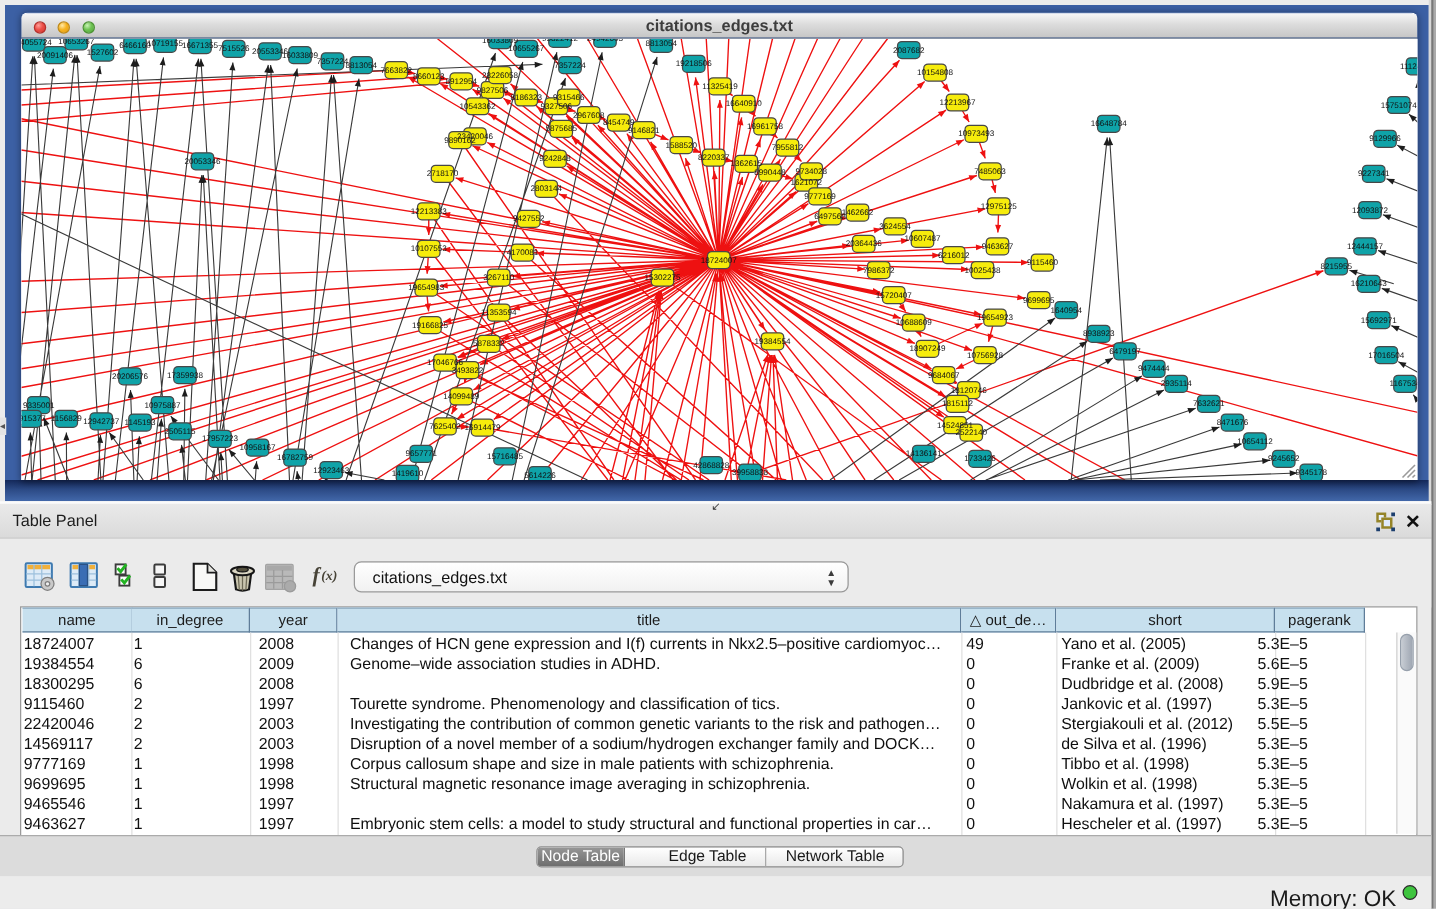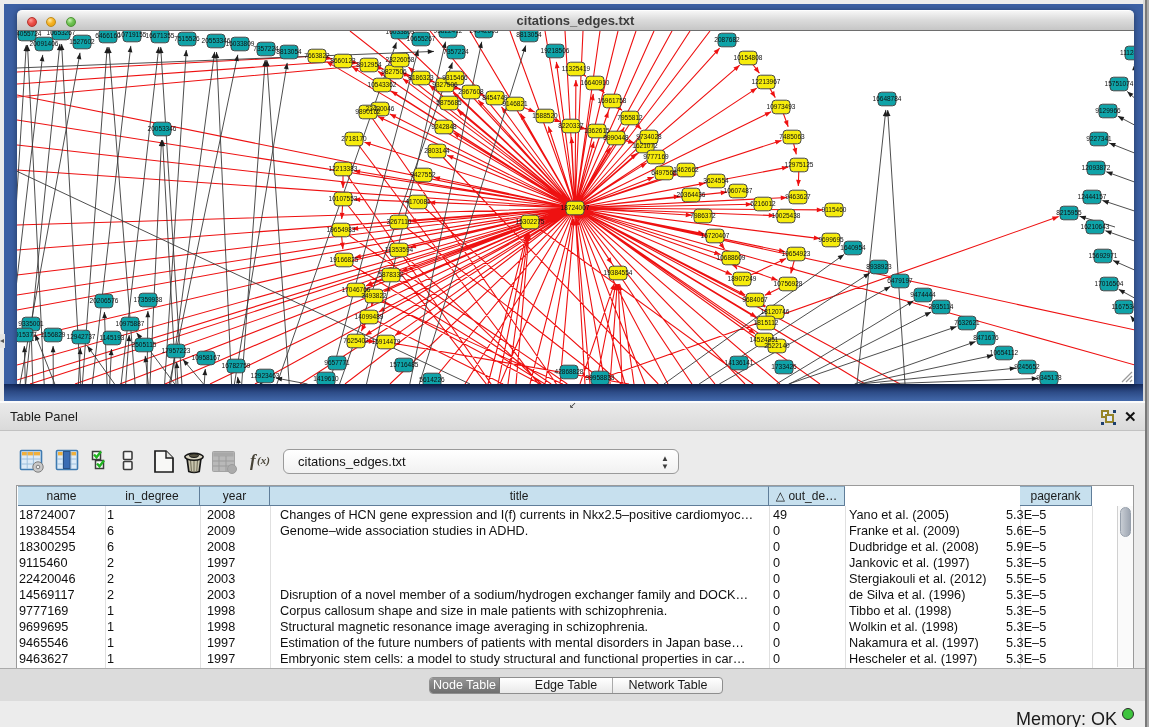--- a/index.html
+++ b/index.html
@@ -639,20 +639,21 @@
        <div class="ar" style="top:5px">▲</div>
           <div class="ar" style="top:13px">▼</div>
      </div>
    </div>
    <div class="abs" id="tblwrap">
      <div class="hc" style="left:1px;width:88px">name</div>
         <div class="hc" style="left:88px;width:95px">in_degree</div>
         <div class="hc" style="left:183px;width:70px">year</div>
         <div class="hc" style="left:253px;width:499px">title</div>
         <div class="hc" style="left:752px;width:76px">△ out_de…</div>
+        <div class="hc" style="left:828px;width:175px">short</div>
         <div class="hc" style="left:1003px;width:72px">pagerank</div>
      <div class="gridv" style="left:88px"></div>
         <div class="gridv" style="left:183px"></div>
         <div class="gridv" style="left:253px"></div>
         <div class="gridv" style="left:752px"></div>
         <div class="gridv" style="left:828px"></div>
         <div class="gridv" style="left:1003px"></div>
         <div class="gridv" style="left:1075px"></div>
      <div class="cell" style="left:2px;top:22px;width:85px">18724007</div>
         <div class="cell" style="left:90px;top:22px;width:95px">1</div>
@@ -670,26 +671,28 @@
         <div class="cell" style="left:989px;top:38px;width:85px">5.6E–5</div>
         <div class="cell" style="left:2px;top:54px;width:85px">18300295</div>
         <div class="cell" style="left:90px;top:54px;width:95px">6</div>
         <div class="cell" style="left:190px;top:54px;width:70px">2008</div>
         <div class="cell" style="left:756px;top:54px;width:70px">0</div>
         <div class="cell" style="left:832px;top:54px;width:170px">Dudbridge et al. (2008)</div>
         <div class="cell" style="left:989px;top:54px;width:85px">5.9E–5</div>
         <div class="cell" style="left:2px;top:70px;width:85px">9115460</div>
         <div class="cell" style="left:90px;top:70px;width:95px">2</div>
         <div class="cell" style="left:190px;top:70px;width:70px">1997</div>
+        <div class="cell" style="left:263px;top:70px;width:489px">Tourette syndrome. Phenomenology and classification of tics.</div>
         <div class="cell" style="left:756px;top:70px;width:70px">0</div>
         <div class="cell" style="left:832px;top:70px;width:170px">Jankovic et al. (1997)</div>
         <div class="cell" style="left:989px;top:70px;width:85px">5.3E–5</div>
         <div class="cell" style="left:2px;top:86px;width:85px">22420046</div>
         <div class="cell" style="left:90px;top:86px;width:95px">2</div>
         <div class="cell" style="left:190px;top:86px;width:70px">2003</div>
+        <div class="cell" style="left:263px;top:86px;width:489px">Investigating the contribution of common genetic variants to the risk and pathogen…</div>
         <div class="cell" style="left:756px;top:86px;width:70px">0</div>
         <div class="cell" style="left:832px;top:86px;width:170px">Stergiakouli et al. (2012)</div>
         <div class="cell" style="left:989px;top:86px;width:85px">5.5E–5</div>
         <div class="cell" style="left:2px;top:102px;width:85px">14569117</div>
         <div class="cell" style="left:90px;top:102px;width:95px">2</div>
         <div class="cell" style="left:190px;top:102px;width:70px">2003</div>
         <div class="cell" style="left:263px;top:102px;width:489px">Disruption of a novel member of a sodium/hydrogen exchanger family and DOCK…</div>
         <div class="cell" style="left:756px;top:102px;width:70px">0</div>
         <div class="cell" style="left:832px;top:102px;width:170px">de Silva et al. (1996)</div>
         <div class="cell" style="left:989px;top:102px;width:85px">5.3E–5</div>
@@ -703,21 +706,20 @@
         <div class="cell" style="left:2px;top:134px;width:85px">9699695</div>
         <div class="cell" style="left:90px;top:134px;width:95px">1</div>
         <div class="cell" style="left:190px;top:134px;width:70px">1998</div>
         <div class="cell" style="left:263px;top:134px;width:489px">Structural magnetic resonance image averaging in schizophrenia.</div>
         <div class="cell" style="left:756px;top:134px;width:70px">0</div>
         <div class="cell" style="left:832px;top:134px;width:170px">Wolkin et al. (1998)</div>
         <div class="cell" style="left:989px;top:134px;width:85px">5.3E–5</div>
         <div class="cell" style="left:2px;top:150px;width:85px">9465546</div>
         <div class="cell" style="left:90px;top:150px;width:95px">1</div>
         <div class="cell" style="left:190px;top:150px;width:70px">1997</div>
-        <div class="cell" style="left:263px;top:150px;width:489px">Estimation of the future numbers of patients with mental disorders in Japan base…</div>
         <div class="cell" style="left:756px;top:150px;width:70px">0</div>
         <div class="cell" style="left:832px;top:150px;width:170px">Nakamura et al. (1997)</div>
         <div class="cell" style="left:989px;top:150px;width:85px">5.3E–5</div>
         <div class="cell" style="left:2px;top:166px;width:85px">9463627</div>
         <div class="cell" style="left:90px;top:166px;width:95px">1</div>
         <div class="cell" style="left:190px;top:166px;width:70px">1997</div>
         <div class="cell" style="left:263px;top:166px;width:489px">Embryonic stem cells: a model to study structural and functional properties in car…</div>
         <div class="cell" style="left:756px;top:166px;width:70px">0</div>
         <div class="cell" style="left:832px;top:166px;width:170px">Hescheler et al. (1997)</div>
         <div class="cell" style="left:989px;top:166px;width:85px">5.3E–5</div>

